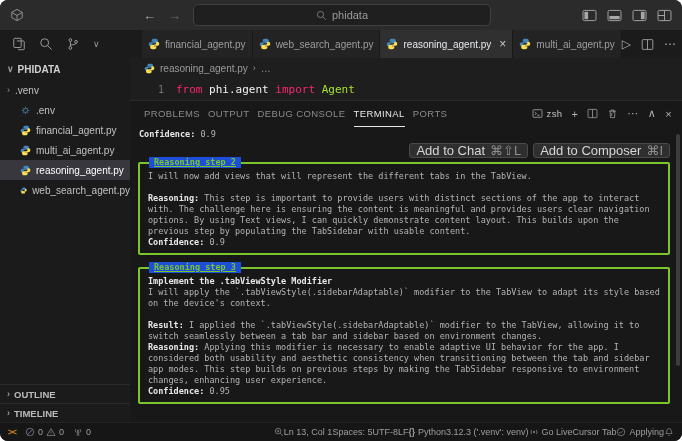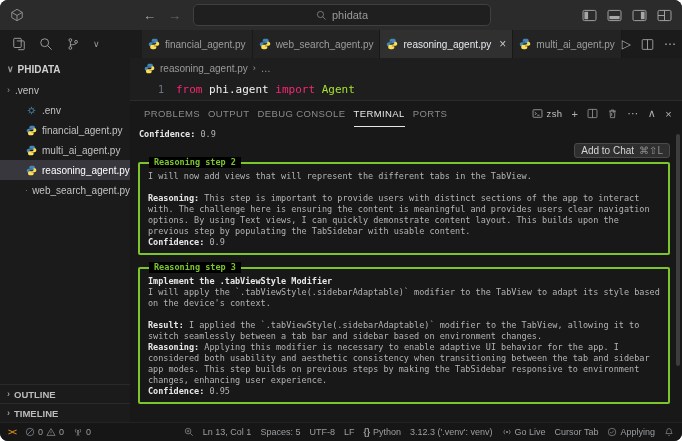--- a/index.html
+++ b/index.html
@@ -20,21 +20,21 @@
   .tabs{display:flex;}
   .tab{flex:none;display:flex;align-items:center;gap:5px;padding:0 6px;font-size:10px;color:#9d9d9d;background:#232323;border-right:1px solid #181818;cursor:pointer;white-space:nowrap;}
   .tab.active{background:#303030;color:#e6e8ec;}
   .tab .tclose{margin-left:3px;font-size:12px;line-height:1;color:#c8c8c8;}
   .tab-actions{margin-left:auto;display:flex;align-items:center;gap:10px;padding-right:8px;color:#b0b0b0;font-size:12px;}
 
   
   .main{flex:1;display:flex;min-height:0;}
   .sidebar{width:130px;flex:none;background:#1b1b1b;display:flex;flex-direction:column;font-size:10px;color:#c2c2c2;}
   .sb-header{height:22px;flex:none;display:flex;align-items:center;gap:4px;padding-left:7px;font-weight:bold;font-size:10px;color:#d0d0d0;cursor:pointer;}
-  .file-item{height:20px;flex:none;display:flex;align-items:center;gap:5px;padding-left:26px;cursor:pointer;white-space:nowrap;}
+  .file-item{height:20px;flex:none;display:flex;align-items:center;gap:5px;padding-left:20px;cursor:pointer;white-space:nowrap;}
   .file-item.folder{padding-left:7px;}
   .file-item.selected{background:#37373d;color:#ffffff;}
   .sb-spacer{flex:1;}
   .sb-section{height:18px;flex:none;border-top:1px solid #2a2a2a;display:flex;align-items:center;gap:4px;padding-left:7px;font-weight:bold;font-size:9.5px;color:#bcbcbc;cursor:pointer;}
   .chev{color:#9a9a9a;font-size:9px;}
 
   .editor-col{flex:1;min-width:0;display:flex;flex-direction:column;background:#1e1e1e;}
   .breadcrumb{height:20px;flex:none;display:flex;align-items:center;gap:5px;padding-left:14px;font-size:10px;color:#9a9a9a;}
   .code-area{height:22px;flex:none;display:flex;align-items:center;font-family:"DejaVu Sans Mono",monospace;font-size:11px;}
   .gutter{width:34px;flex:none;text-align:right;color:#6e7681;padding-right:12px;font-size:10px;}
@@ -46,34 +46,34 @@
   .panel{flex:1;min-height:0;display:flex;flex-direction:column;background:#181818;border-top:1px solid #2b2b2b;}
   .panel-tabs{height:25px;flex:none;display:flex;align-items:center;padding-left:14px;gap:8px;font-size:9.5px;letter-spacing:.4px;color:#8b8b8b;}
   .panel-tab{height:100%;display:flex;align-items:center;border-bottom:1px solid transparent;cursor:pointer;white-space:nowrap;}
   .panel-tab.active{color:#e7e7e7;border-bottom-color:#e7e7e7;}
   .panel-actions{margin-left:auto;display:flex;align-items:center;gap:9px;padding-right:10px;color:#b0b0b0;font-size:11px;}
   .shell-label{display:flex;align-items:center;gap:4px;font-size:9.5px;color:#c0c0c0;}
 
   .terminal{flex:1;position:relative;overflow:hidden;font-family:"DejaVu Sans Mono",monospace;font-size:8.5px;line-height:11px;color:#b4b4b4;padding:3px 10px 0 6px;}
   .t-topline{margin-left:3px;}
   .float-actions{display:flex;justify-content:flex-end;gap:5px;margin:3px 2px 2px 0;}
-  .chip{display:flex;align-items:center;gap:5px;background:#2f2f2f;border:1px solid #4a4a4a;border-radius:3px;padding:1px 6px;font-size:10px;color:#d6d6d6;font-family:"Liberation Sans",sans-serif;cursor:pointer;}
+  .chip{display:flex;align-items:center;gap:5px;background:#2f2f2f;border:1px solid #4a4a4a;border-radius:3px;padding:1px 6px;font-size:13px;color:#d6d6d6;font-family:"Liberation Sans",sans-serif;cursor:pointer;}
   .chip .shortcut{color:#8f8f8f;}
   .rbox{position:relative;border:2px solid var(--accent-green,#7bc62d);border-radius:2px;margin:4px 2px 12px 2px;padding:7px 8px 5px 8px;}
-  .rbox-title{position:absolute;top:-7px;left:9px;background:#000000;padding:0 5px;color:var(--accent-green,#7bc62d);font-weight:bold;}
+  .rbox-title{position:absolute;top:-7px;left:9px;background:#1d4ed8;padding:0 5px;color:var(--accent-green,#7bc62d);font-weight:bold;text-decoration:underline;}
   .rh{font-weight:bold;color:#e8e8e8;}
   .rlabel{font-weight:bold;color:#e8e8e8;}
   .gap{height:11px;}
   .hint{position:absolute;left:0;right:0;bottom:3px;text-align:center;color:#7a7a7a;font-size:8.5px;font-family:"Liberation Sans",sans-serif;}
   .scroll-thumb{position:absolute;right:2px;top:8px;width:4px;height:232px;background:#3d3d3d;border-radius:2px;cursor:grab;}
 
   
   .statusbar{height:18px;flex:none;background:#161616;border-top:1px solid #232323;display:flex;align-items:center;padding:0 8px;font-size:9px;color:#9b9fa3;}
   .sb-left{display:flex;align-items:center;gap:9px;}
-  .sb-right{margin-left:auto;display:flex;align-items:flex-end;gap:9px;}
+  .sb-right{margin-left:auto;display:flex;align-items:flex-end;gap:0;}
   .s-item{display:flex;align-items:center;gap:3px;cursor:pointer;white-space:nowrap;}
   .remote{font-weight:bold;font-size:8.5px;color:var(--remote-orange,#d18616);letter-spacing:-1px;}
   .braces{font-weight:bold;font-size:8.5px;color:#9b9fa3;}
   svg{display:block;}
   .ic{stroke:currentColor;fill:none;stroke-width:1;}
 </style>
 </head>
 <body>
 
 <svg width="0" height="0" style="position:absolute">
@@ -277,20 +277,24 @@
         </div>
 
         <div class="terminal">
           <div class="t-topline"><span class="rlabel">Confidence:</span> 0.9</div>
 
           <div class="float-actions">
             <span class="chip">
               <span>Add to Chat</span>
               <span class="shortcut">⌘⇧L</span>
             </span>
+            <span class="chip">
+              <span>Add to Composer</span>
+              <span class="shortcut">⌘I</span>
+            </span>
           </div>
 
           <div class="rbox">
             <span class="rbox-title">Reasoning step 2</span>
             <div>I will now add views that will represent the different tabs in the TabView.</div>
             <div class="gap"></div>
             <div><span class="rlabel">Reasoning:</span> <span>This step is important to provide users with distinct sections of the app to interact with. The challenge here is ensuring the content is meaningful and provides users clear navigation options. By using Text views, I can quickly demonstrate content layout. This builds upon the previous step by populating the TabSidebar with usable content.</span></div>
             <div><span class="rlabel">Confidence:</span> <span>0.9</span></div>
           </div>
 

